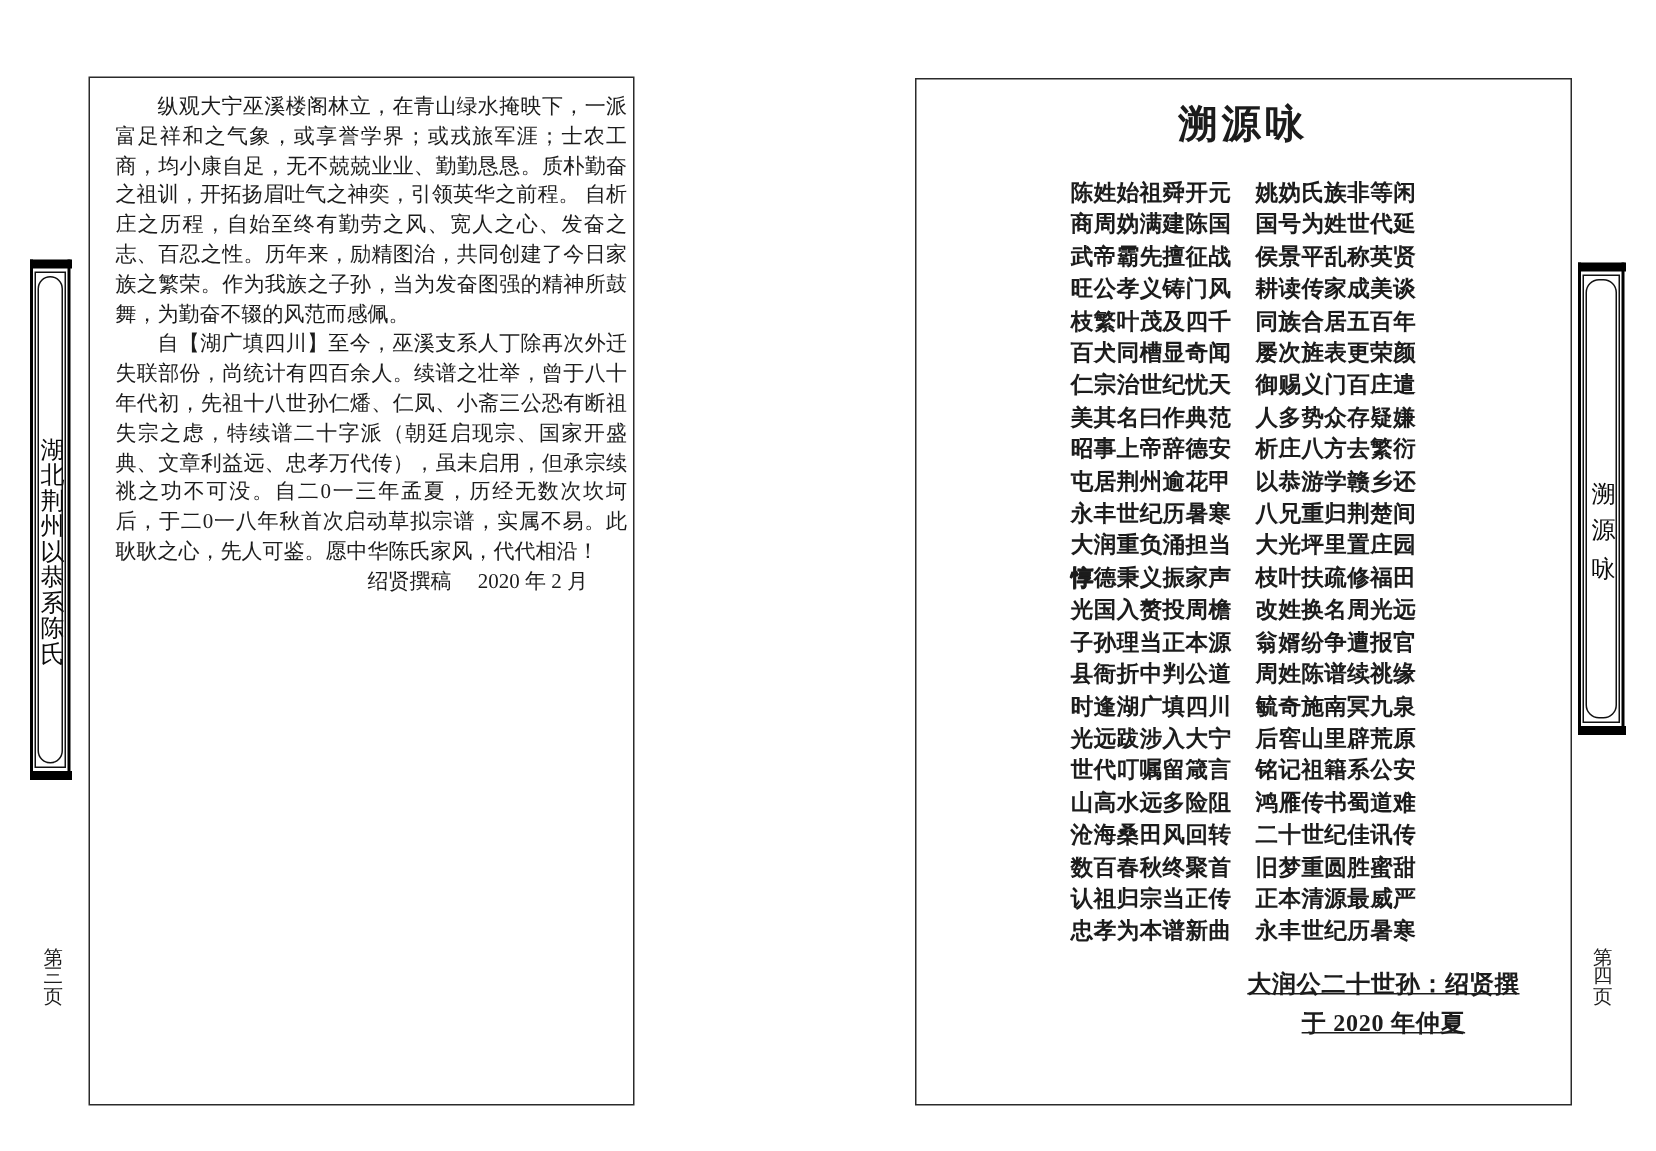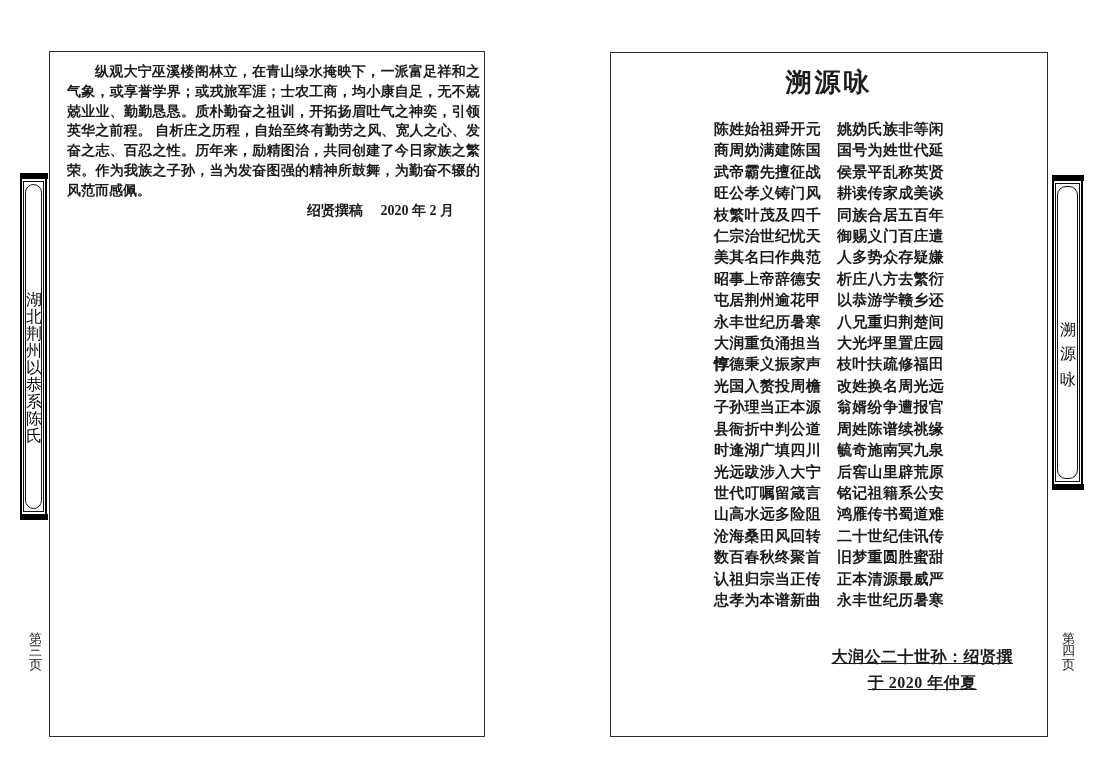--- a/index.html
+++ b/index.html
@@ -11,21 +11,21 @@
     overflow: hidden;
   }
 
   
   .page {
     position: absolute;
     background: #fff;
     border: 1px solid #2b2b2b;
     box-sizing: border-box;
   }
-  #page-left  { left: 49px;  top: 51px; width: 436px; height: 686px; font-weight: bold; }
+  #page-left  { left: 59px;  top: 51px; width: 364px; height: 686px; }
   #page-right { left: 610px; top: 52px; width: 438px; height: 685px; }
 
   
   .body-text {
     padding: 10px 4px 0 17px;
     font-size: 14px;
     line-height: 19.8px;
     text-align: justify;
     text-justify: inter-ideograph;
   }
@@ -124,20 +124,21 @@
     <span class="vtext">湖北荆州以恭系陈氏</span>
   </div>
   <div class="cap bottom"></div>
 </div>
 
 <div class="page-num" id="page-num-left">第三页</div>
 
 <div class="page" id="page-left">
   <div class="body-text">
     <p class="para">纵观大宁巫溪楼阁林立，在青山绿水掩映下，一派富足祥和之气象，或享誉学界；或戎旅军涯；士农工商，均小康自足，无不兢兢业业、勤勤恳恳。质朴勤奋之祖训，开拓扬眉吐气之神奕，引领英华之前程。 自析庄之历程，自始至终有勤劳之风、宽人之心、发奋之志、百忍之性。历年来，励精图治，共同创建了今日家族之繁荣。作为我族之子孙，当为发奋图强的精神所鼓舞，为勤奋不辍的风范而感佩。</p>
+    <p class="para">自【湖广填四川】至今，巫溪支系人丁除再次外迁失联部份，尚统计有四百余人。续谱之壮举，曾于八十年代初，先祖十八世孙仁燔、仁凤、小斋三公恐有断祖失宗之虑，特续谱二十字派（朝廷启现宗、国家开盛典、文章利益远、忠孝万代传），虽未启用，但承宗续祧之功不可没。自二0一三年孟夏，历经无数次坎坷后，于二0一八年秋首次启动草拟宗谱，实属不易。此耿耿之心，先人可鉴。愿中华陈氏家风，代代相沿！</p>
     <p class="sig">绍贤撰稿　 2020 年 2 月</p>
   </div>
 </div>
 
 <div class="page" id="page-right">
   <h1 class="poem-title">溯源咏</h1>
   <div class="poem">
   <div class="poem-row">
     <span class="poem-half">陈姓始祖舜开元</span>
     <span class="poem-half">姚妫氏族非等闲</span>
@@ -156,20 +157,24 @@
   <div class="poem-row">
     <span class="poem-half">旺公孝义铸门风</span>
     <span class="poem-half">耕读传家成美谈</span>
   </div>
 
   <div class="poem-row">
     <span class="poem-half">枝繁叶茂及四千</span>
     <span class="poem-half">同族合居五百年</span>
   </div>
 
+  <div class="poem-row">
+    <span class="poem-half">百犬同槽显奇闻</span>
+    <span class="poem-half">屡次旌表更荣颜</span>
+  </div>
 
   <div class="poem-row">
     <span class="poem-half">仁宗治世纪忧天</span>
     <span class="poem-half">御赐义门百庄遣</span>
   </div>
 
   <div class="poem-row">
     <span class="poem-half">美其名曰作典范</span>
     <span class="poem-half">人多势众存疑嫌</span>
   </div>

